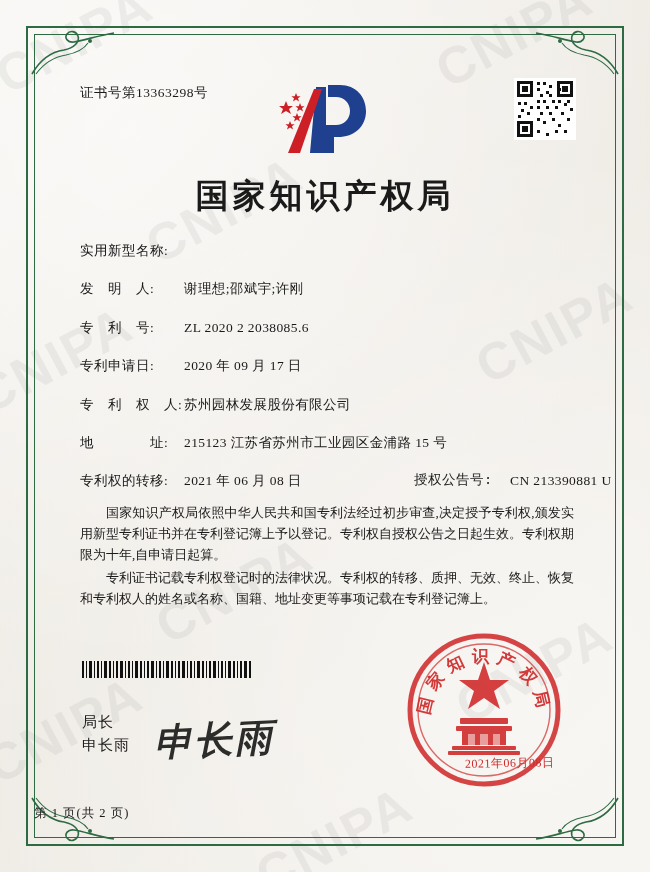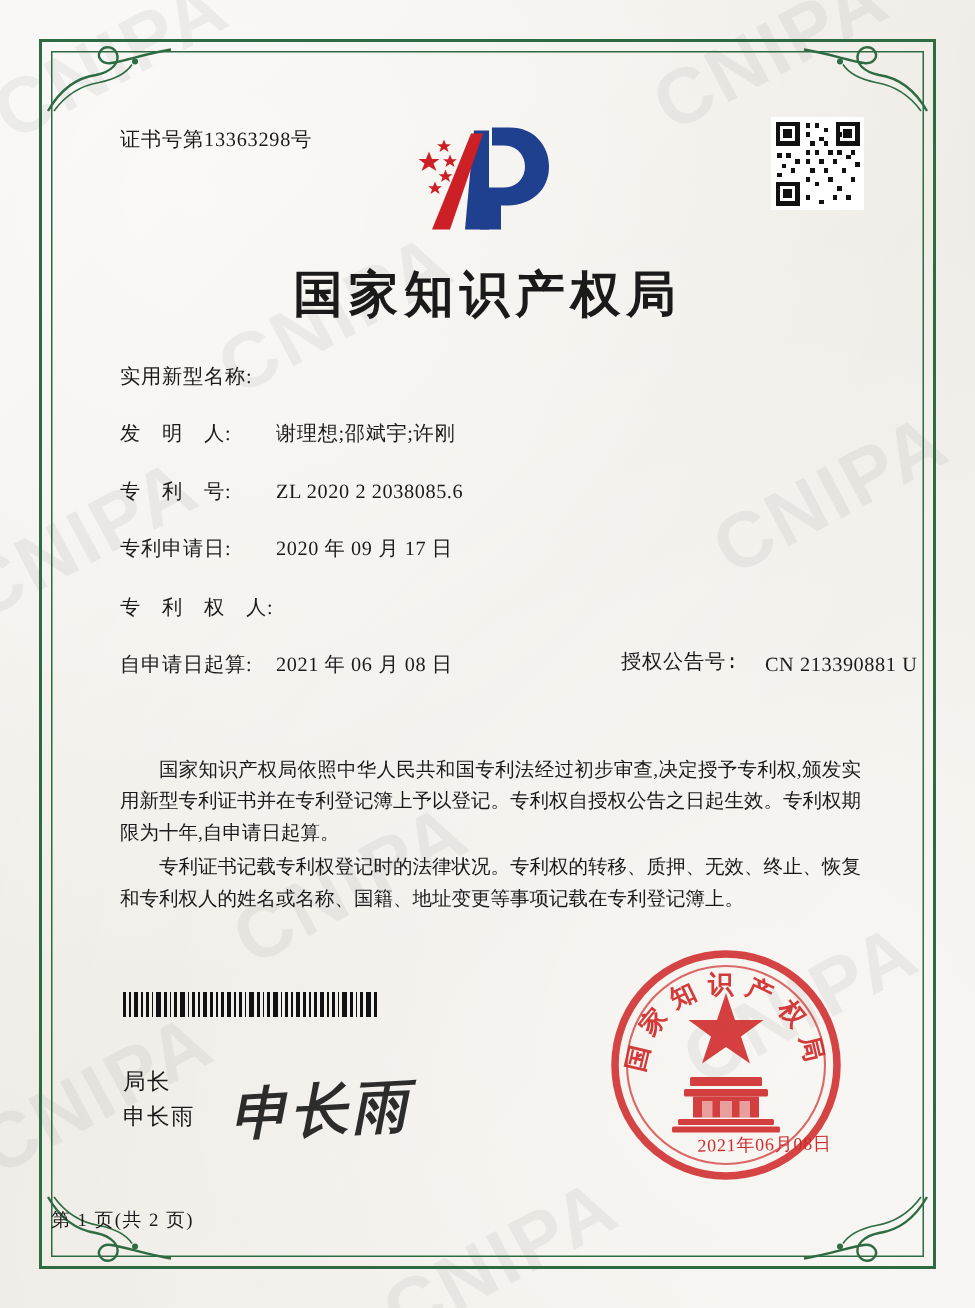--- a/index.html
+++ b/index.html
@@ -348,23 +348,28 @@
       <div class="field-row">
         <div class="field-label">专　利　号:</div>
         <div class="field-value">ZL 2020 2 2038085.6</div>
       </div>
       <div class="field-row">
         <div class="field-label">专利申请日:</div>
         <div class="field-value">2020 年 09 月 17 日</div>
       </div>
       <div class="field-row">
         <div class="field-label">专　利　权　人:</div>
+        <div class="field-value">苏州园林发展股份有限公司</div>
+      </div>
+      <div class="field-row">
+        <div class="field-label">地　　　　址:</div>
+        <div class="field-value">215123 江苏省苏州市工业园区金浦路 15 号</div>
       </div>
       <div class="field-row dual">
-        <div class="field-label">自申请日起算:</div>
+        <div class="field-label">专利权的转移:</div>
         <div class="field-value">2021 年 06 月 08 日</div>
         <div class="field-label2">授权公告号:</div>
         <div class="field-value">CN 213390881 U</div>
       </div>
     </div>
 
     <div class="paragraphs">
       <p>国家知识产权局依照中华人民共和国专利法经过初步审查,决定授予专利权,颁发实用新型专利证书并在专利登记簿上予以登记。专利权自授权公告之日起生效。专利权期限为十年,自申请日起算。</p>
       <p>专利证书记载专利权登记时的法律状况。专利权的转移、质押、无效、终止、恢复和专利权人的姓名或名称、国籍、地址变更等事项记载在专利登记簿上。</p>
     </div>

